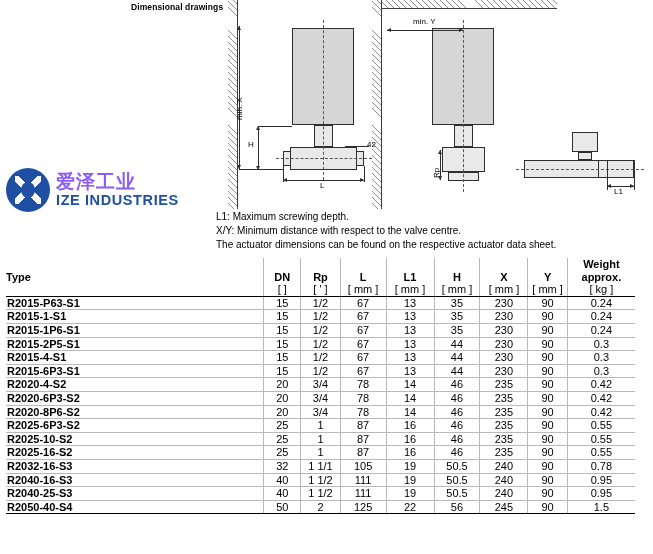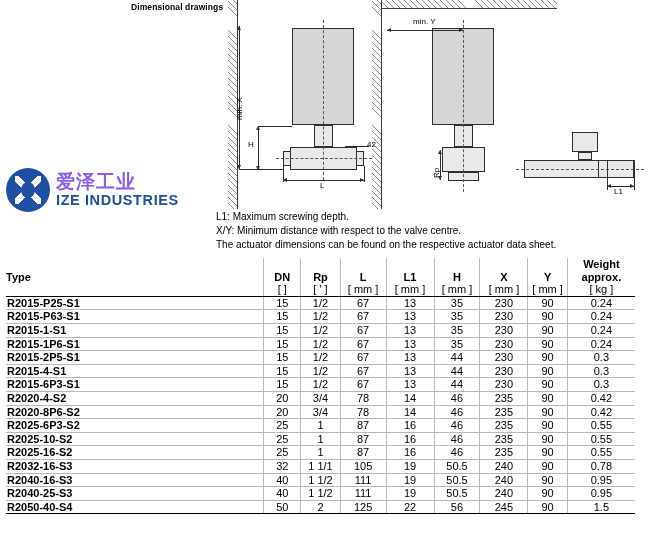--- a/index.html
+++ b/index.html
@@ -318,31 +318,20 @@
       <th class="vsep">[ mm ]</th>
       <th class="vsep">[ mm ]</th>
       <th class="vsep">[ mm ]</th>
       <th class="vsep">[ mm ]</th>
       <th class="vsep">[ mm ]</th>
       <th class="vsep">[ kg ]</th>
     </tr>
   </thead>
   <tbody id="table-body">
       <tr>
-        <td class="type">R2015-P25-S1</td>
-        <td class="vsep">15</td>
-        <td class="vsep">1/2</td>
-        <td class="vsep">67</td>
-        <td class="vsep">13</td>
-        <td class="vsep">35</td>
-        <td class="vsep">230</td>
-        <td class="vsep">90</td>
-        <td class="vsep">0.24</td>
-      </tr>
-      <tr>
         <td class="type">R2015-P63-S1</td>
         <td class="vsep">15</td>
         <td class="vsep">1/2</td>
         <td class="vsep">67</td>
         <td class="vsep">13</td>
         <td class="vsep">35</td>
         <td class="vsep">230</td>
         <td class="vsep">90</td>
         <td class="vsep">0.24</td>
       </tr>
@@ -406,20 +395,31 @@
         <td class="vsep">20</td>
         <td class="vsep">3/4</td>
         <td class="vsep">78</td>
         <td class="vsep">14</td>
         <td class="vsep">46</td>
         <td class="vsep">235</td>
         <td class="vsep">90</td>
         <td class="vsep">0.42</td>
       </tr>
       <tr>
+        <td class="type">R2020-6P3-S2</td>
+        <td class="vsep">20</td>
+        <td class="vsep">3/4</td>
+        <td class="vsep">78</td>
+        <td class="vsep">14</td>
+        <td class="vsep">46</td>
+        <td class="vsep">235</td>
+        <td class="vsep">90</td>
+        <td class="vsep">0.42</td>
+      </tr>
+      <tr>
         <td class="type">R2020-8P6-S2</td>
         <td class="vsep">20</td>
         <td class="vsep">3/4</td>
         <td class="vsep">78</td>
         <td class="vsep">14</td>
         <td class="vsep">46</td>
         <td class="vsep">235</td>
         <td class="vsep">90</td>
         <td class="vsep">0.42</td>
       </tr>

